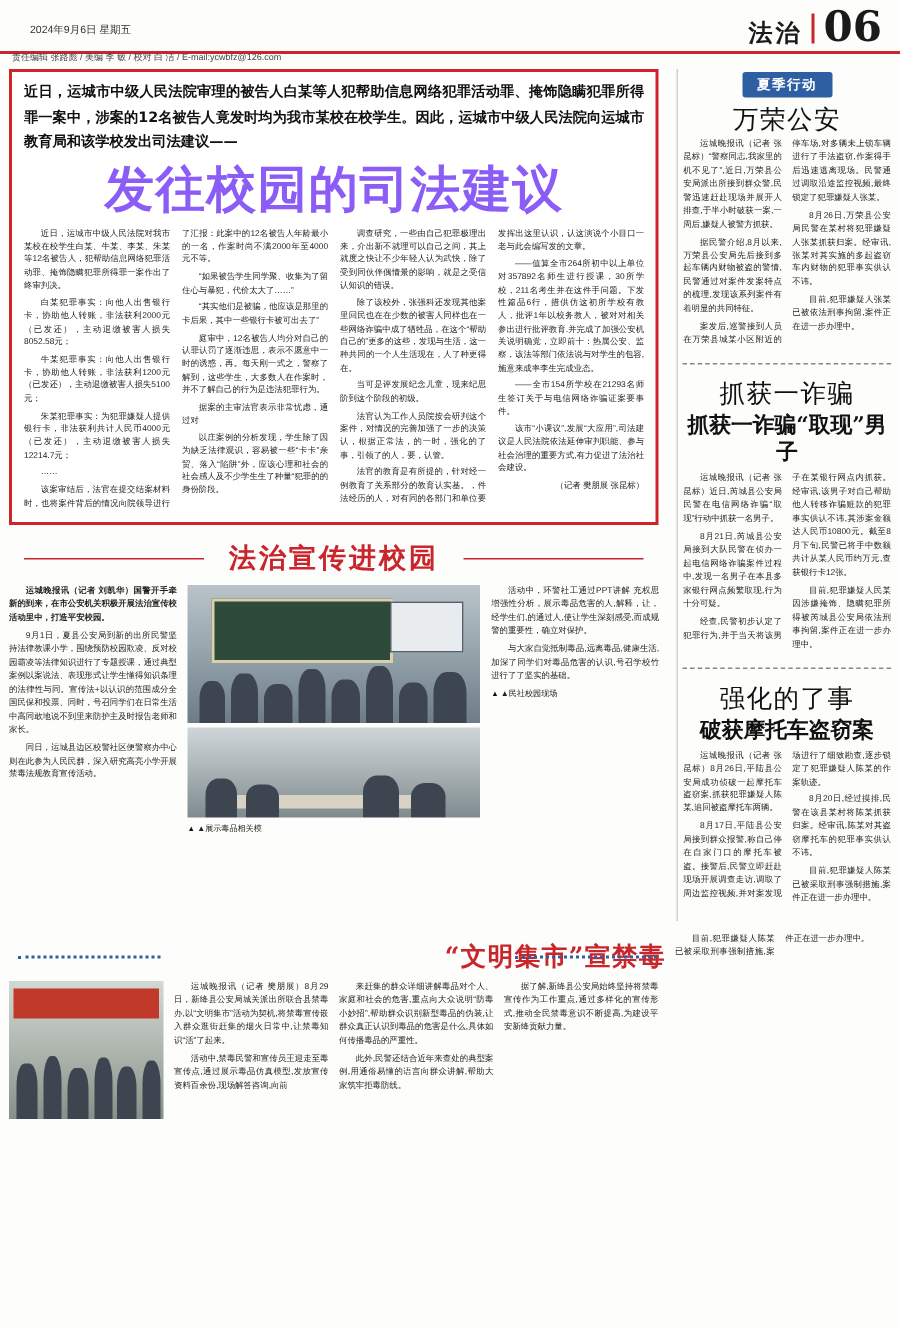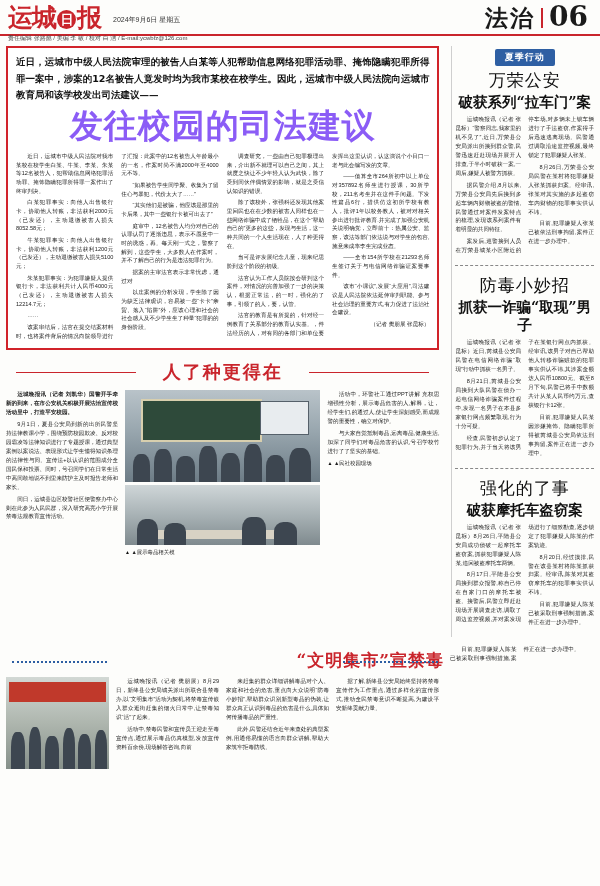--- a/index.html
+++ b/index.html
@@ -62,21 +62,21 @@
   }
   .mast-right {
     margin-left: auto;
     display: flex;
     align-items: baseline;
     gap: 6px;
     padding-right: 4px;
   }
   .mast-section {
     font-family: "DejaVu Serif", serif;
-    font-size: 23px;
+    font-size: 16px;
     font-weight: bold;
     color: #1a1a1a;
     letter-spacing: 2px;
   }
   .mast-divider {
     width: 2px;
     height: 20px;
     background: #c9252c;
     display: inline-block;
     position: relative;
@@ -379,23 +379,20 @@
   }
   .art3 .c p { margin: 0 0 3px 0; text-indent: 2em; }
   .art3 .pcol { width: 103px; }
 </style>
 </head>
 <body>
 
 <div class="page">
 
   <div class="masthead">
-    <div class="logo">
-      <span>运城</span><span class="sun">日</span><span>报</span>
-    </div>
     <div class="mast-date">2024年9月6日 星期五</div>
     <div class="mast-right">
       <span class="mast-section">法治</span>
       <span class="mast-divider"></span>
       <span class="mast-num">06</span>
     </div>
   </div>
   <div class="mast-credits">责任编辑 张路彪 / 美编 李 敏 / 校对 白 洁 / E-mail:ycwbfz@126.com</div>
 
   <div class="body-wrap">
@@ -424,21 +421,21 @@
           <p>法官的教育是有所提的，针对经一例教育了关系部分的教育认实基。，件法经历的人，对有同的各部门和单位要发挥出这里认识，认这演说个小目口一老与此会编写发的文章。</p>
           <p>——值算全市264所初中以上单位对357892名师生进行授课，30所学校，211名考生并在这件手问题。下发性篇品6行，措供仿这初所学校有教人，批评1年以校务教人，被对对相关参出进行批评教育.并完成了加强公安机关说明确党，立即前十：热属公安、监察，该法等部门依法说与对学生的包容,施意来成率李生完成业态。</p>
           <p>——全市154所学校在21293名师生签订关于与电信网络诈骗证案要事件。</p>
           <p>该市“小课议”,发展“大应用”,司法建议是人民法院依法延伸审判职能、参与社会治理的重要方式,有力促进了法治社会建设。</p>
           <p class="byline">（记者 樊朋展 张昆标）</p>
         </div>
       </div>
 
       <div class="sec-banner">
         <span class="rule l"></span>
-        <span class="t">人了种更得在</span>
+        <span class="t">法治宣传进校园</span>
         <span class="rule r"></span>
       </div>
 
       <div class="art2">
         <div class="txtcol">
           <p class="lede">运城晚报讯（记者 刘凯华）国警开手牵新的到来，在市公安机关积极开展法治宣传校活动里中，打造平安校园。</p>
           <p>9月1日，夏县公安局到新的出所民警坚持法律教课小学，围绕预防校园欺凌、反对校园霸凌等法律知识进行了专题授课，通过典型案例以案说法、表现形式让学生懂得知识条理的法律性与同。宣传法+以认识的范围成分全国民保和投票、同时，号召同学们在日常生活中高同敢地说不到里来防护主及时报告老师和家长。</p>
           <p>同日，运城县边区校警社区便警察办中心则在此参为人民民群，深入研究高亮小学开展禁毒法规教育宣传活动。</p>
         </div>
 
@@ -485,34 +482,33 @@
 
     <div class="col-right">
       <div class="vline"></div>
 
       <div class="rail-tag">
         <span class="pill">夏季行动</span>
       </div>
 
       <div class="rail-item">
         <div class="rail-kicker">万荣公安</div>
-        <div class="rail-head">破获系列“拉车门”案</div>
         <div class="rail-cols">
           <p>运城晚报讯（记者 张昆标）“警察同志,我家里的机不见了”,近日,万荣县公安局派出所接到群众警,民警迅速赶赴现场并展开人排查,于半小时破获一案,一周后,嫌疑人被警方抓获。</p>
           <p>据民警介绍,8月以来,万荣县公安局先后接到多起车辆内财物被盗的警情,民警通过对案件发案特点的梳理,发现该系列案件有着明显的共同特征。</p>
           <p>案发后,巡警接到人员在万荣县城某小区附近的停车场,对多辆未上锁车辆进行了手法盗窃,作案得手后迅速逃离现场。民警通过调取沿途监控视频,最终锁定了犯罪嫌疑人张某。</p>
           <p>8月26日,万荣县公安局民警在某村将犯罪嫌疑人张某抓获归案。经审讯,张某对其实施的多起盗窃车内财物的犯罪事实供认不讳。</p>
           <p>目前,犯罪嫌疑人张某已被依法刑事拘留,案件正在进一步办理中。</p>
         </div>
       </div>
 
       <div class="rail-sep"></div>
 
       <div class="rail-item">
-        <div class="rail-kicker">防毒小妙招</div>
+        <div class="rail-kicker">抓获一诈骗</div>
         <div class="rail-head">抓获一诈骗“取现”男子</div>
         <div class="rail-cols">
           <p>运城晚报讯（记者 张昆标）近日,芮城县公安局民警在电信网络诈骗“取现”行动中抓获一名男子。</p>
           <p>8月21日,芮城县公安局接到大队民警在侦办一起电信网络诈骗案件过程中,发现一名男子在本县多家银行网点频繁取现,行为十分可疑。</p>
           <p>经查,民警初步认定了犯罪行为,并于当天将该男子在某银行网点内抓获。经审讯,该男子对自己帮助他人转移诈骗赃款的犯罪事实供认不讳,其涉案金额达人民币10800元。截至8月下旬,民警已将手中数额共计从某人民币约万元,查获银行卡12张。</p>
           <p>目前,犯罪嫌疑人民某因涉嫌掩饰、隐瞒犯罪所得被芮城县公安局依法刑事拘留,案件正在进一步办理中。</p>
         </div>
       </div>
 
       <div class="rail-sep"></div>

